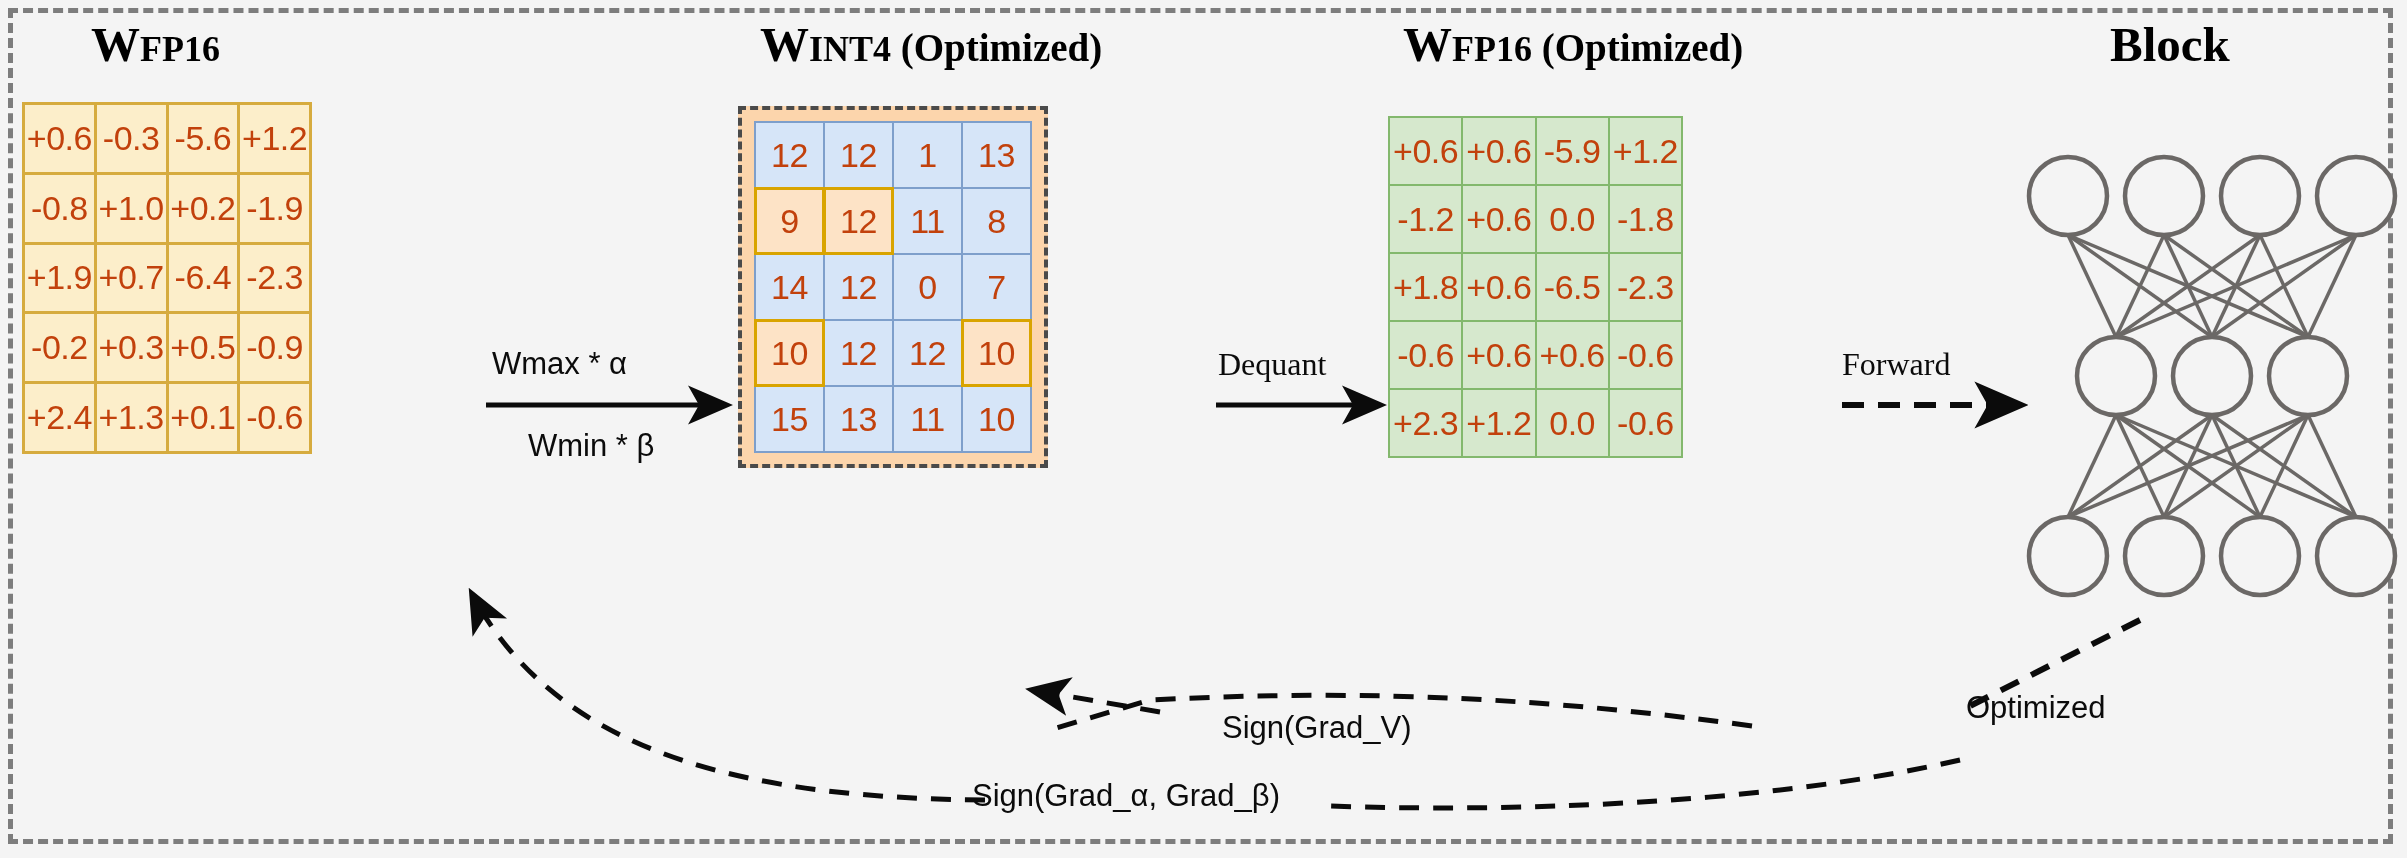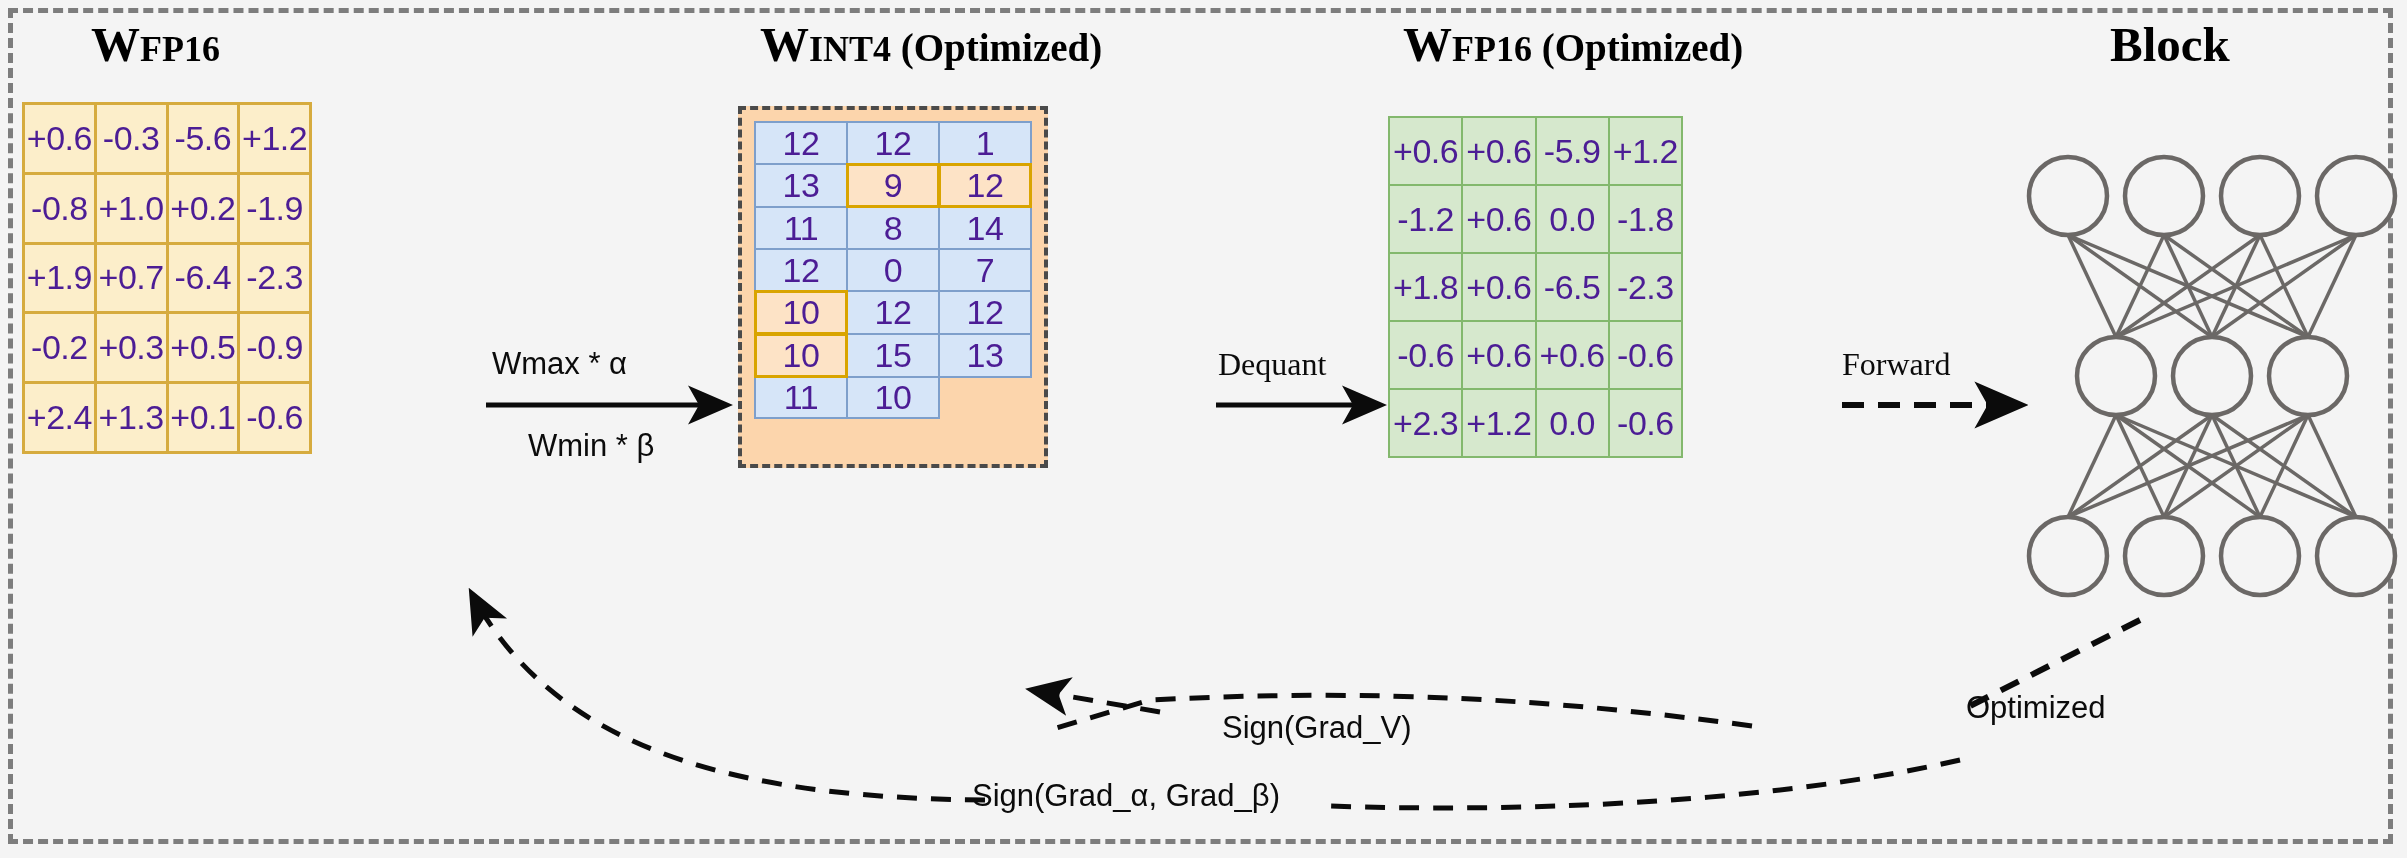--- a/index.html
+++ b/index.html
@@ -47,21 +47,21 @@
     display: grid;
     box-sizing: border-box;
   }
   .cell {
     box-sizing: border-box;
     display: flex;
     align-items: center;
     justify-content: center;
     font-family: "Liberation Sans", sans-serif;
     font-size: 34px;
-    color: #4c1d95;
+    color: #c2410c;
     letter-spacing: -0.5px;
   }
 
   
   #m-fp16 {
     left: 22px;  top: 102px;
     width: 290px; height: 352px;
     grid-template-columns: repeat(4, 1fr);
     grid-template-rows: repeat(5, 1fr);
     border: 3px solid #d6ab3e;
@@ -74,22 +74,22 @@
   #int4-wrap {
     position: absolute;
     left: 738px; top: 106px;
     width: 310px; height: 362px;
     background: #fcd5ac;
     border: 4px dashed #4a4a4a;
     box-sizing: border-box;
   }
   #m-int4 {
     left: 13px; top: 12px;
-    width: 276px; height: 296px;
-    grid-template-columns: repeat(3, 1fr);
+    width: 276px; height: 330px;
+    grid-template-columns: repeat(4, 1fr);
     grid-template-rows: repeat(5, 1fr);
     gap: 0;
   }
   #m-int4 .cell {
     background: #d6e5f8;
     border: 2px solid #7e9fcb;
     margin: -1px;
   }
   #m-int4 .cell.hl {
     background: #fde3c6;

